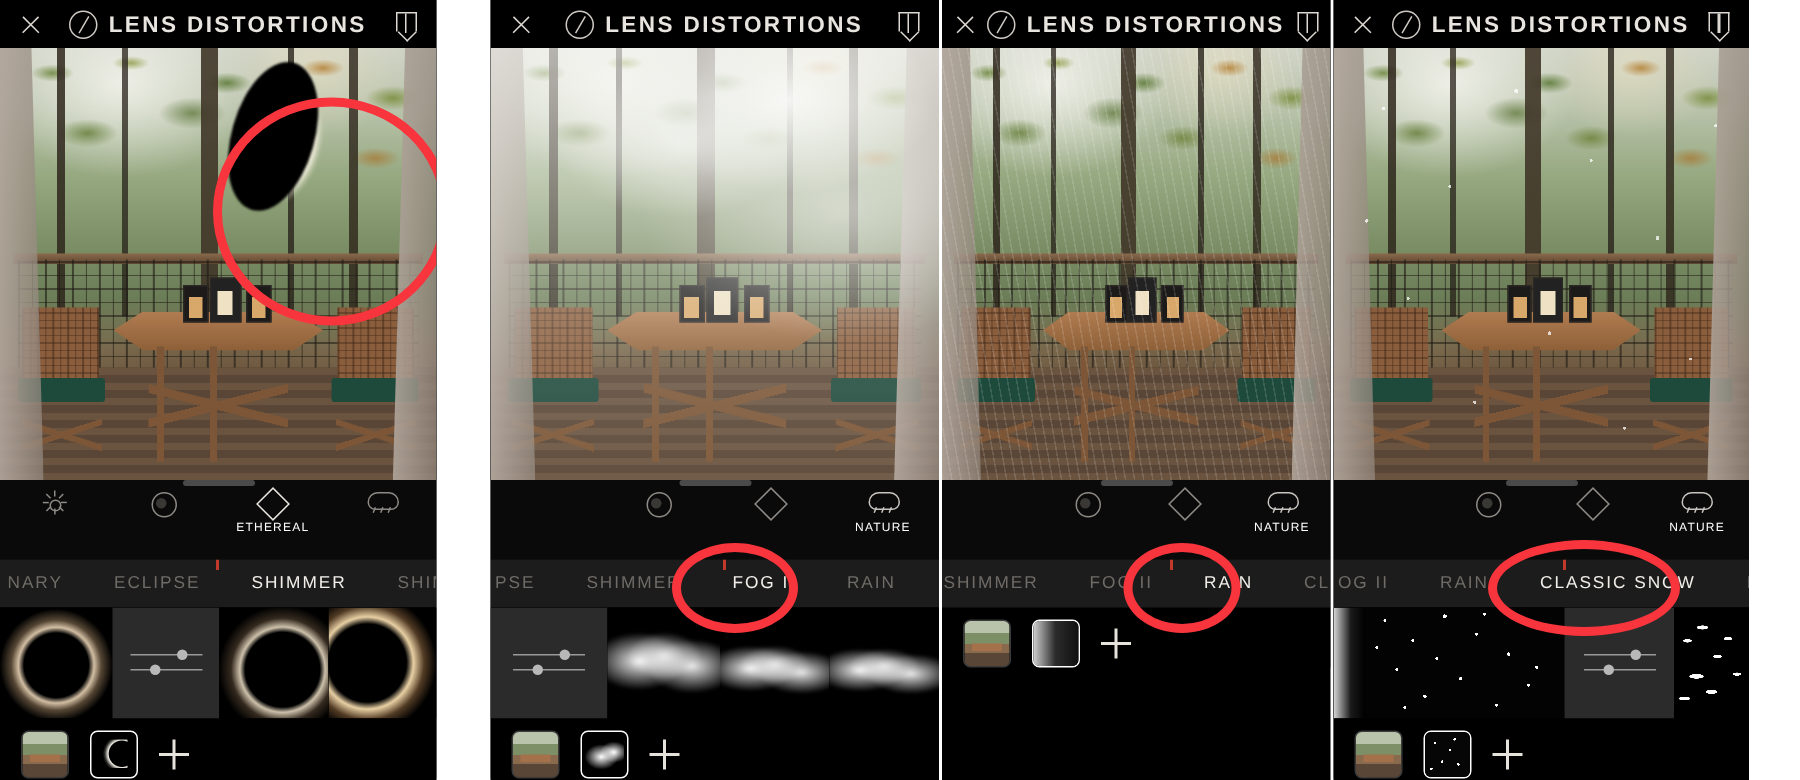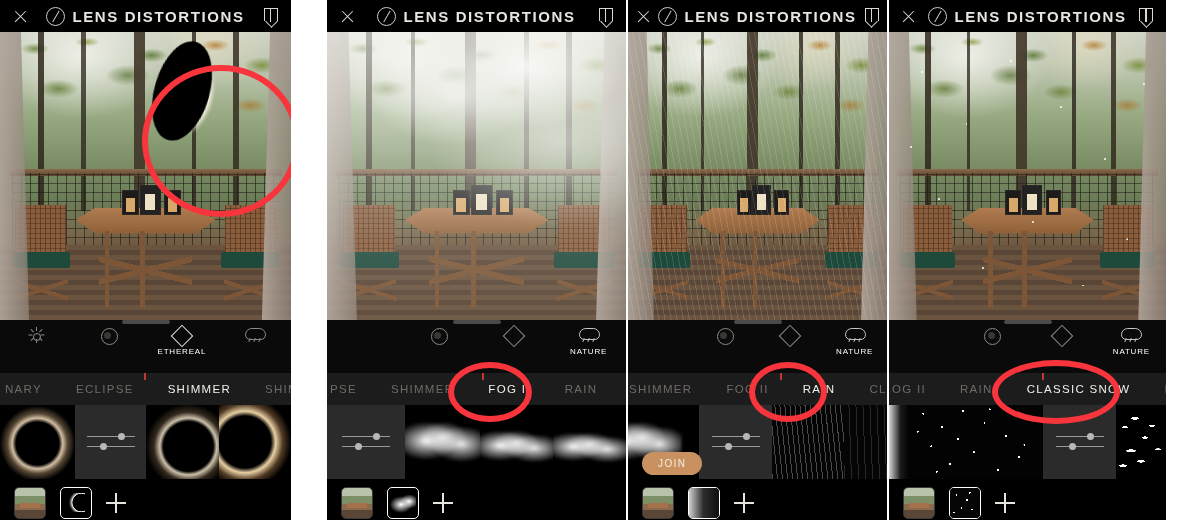--- a/index.html
+++ b/index.html
@@ -552,40 +552,20 @@
 
     <div class="tabs">
       <div class="tick" style="left:152px"></div>
       <div class="tab" style="margin-left:-16px">SHIMMER</div>
       <div class="tab">FOG II</div>
       <div class="tab sel">RAIN</div>
       <div class="tab">CLASSIC SNOW</div>
 
     </div>
 
-    <div class="thumbs">
-      <div class="th" style="width:71px">
-          <div class="fg f1" style="transform:translateX(-30%)"></div>
-        </div>
-      <div class="th adj" style="width:73px">
-        <div class="sl">
-            <div class="tr t1"></div>
-            <div class="tr t2"></div>
-            <div class="kn k1"></div>
-            <div class="kn k2"></div>
-          </div>
-      </div>
-      <div class="th" style="width:72px">
-          <div class="rn"></div>
-        </div>
-      <div class="th" style="width:43px">
-          <div class="rn r2"></div>
-        </div>
-      <div class="join">JOIN</div>
-    </div>
 
     <div class="layers">
       <div class="lay basephoto"></div>
       <div class="lay sel">
           <div class="raini"></div>
         </div>
       <div class="plus"></div>
     </div>
 
     <div class="ann" style="left:121px;top:362px;width:66px;height:48px;"></div>

